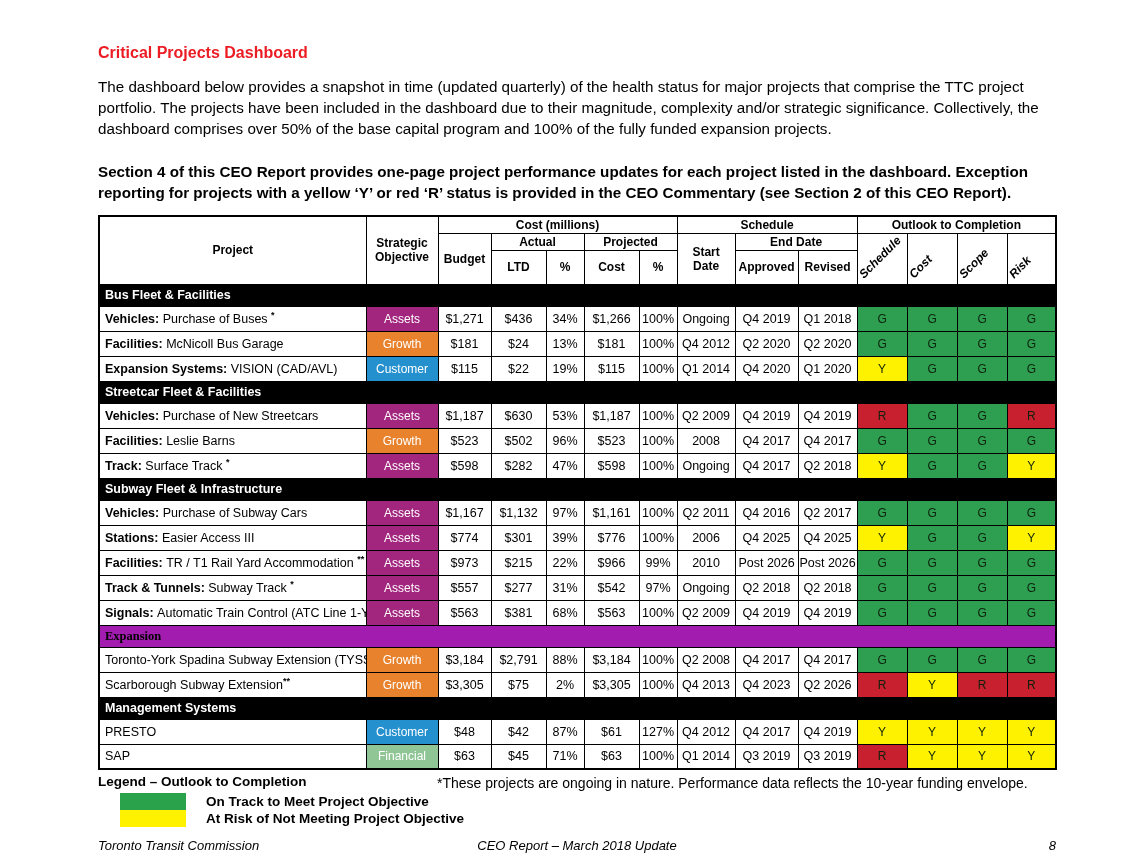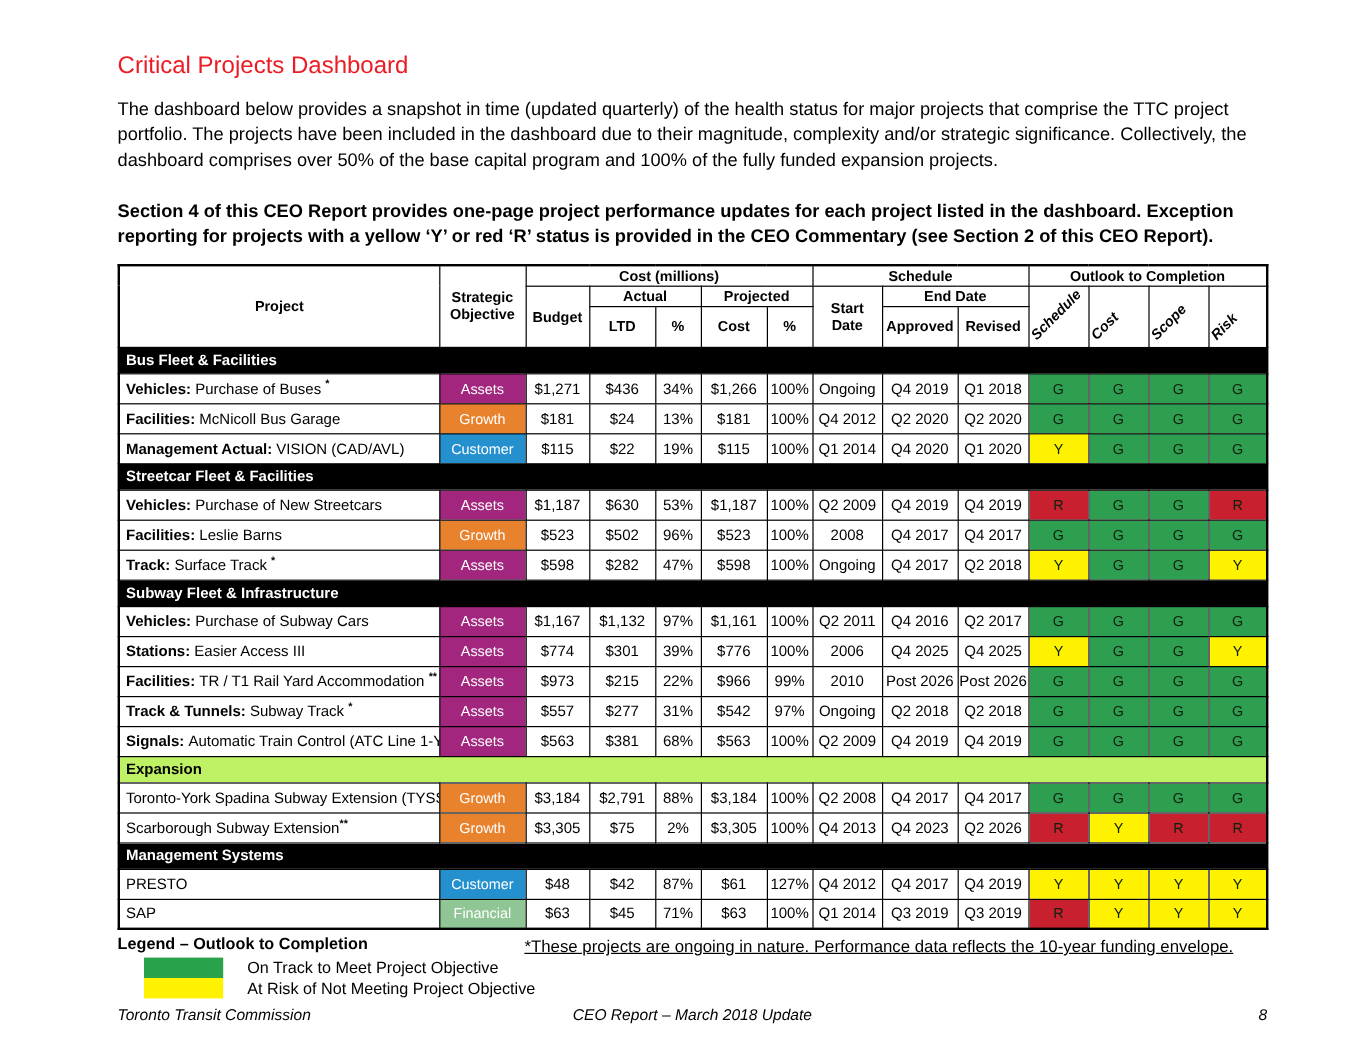--- a/index.html
+++ b/index.html
@@ -1,53 +1,53 @@
 <!DOCTYPE html>
 <html><head>
 <meta charset="utf-8">
 <style>
   * { box-sizing: border-box; margin: 0; padding: 0; }
   html, body { background: #ffffff; }
   body { width: 1140px; height: 868px; font-family: "Liberation Sans", sans-serif; color: #000; }
   .page { position: relative; width: 1140px; height: 868px; padding: 44px 84px 0 98px; overflow: hidden; }
 
-  .title { font-size: 20px; font-weight: normal; letter-spacing: 0; margin-bottom: 14px; }
+  .title { font-size: 16px; font-weight: bold; letter-spacing: 0; margin-bottom: 14px; }
   .intro { font-size: 15.2px; line-height: 21px; margin-bottom: 0; width: 982px; }
   .intro + .intro { margin-top: 22px; font-weight: bold; }
 
   table.dash { border-collapse: collapse; table-layout: fixed; width: 957px; margin-top: 12px; }
   table.dash { border: 2px solid #000; }
   table.dash th, table.dash td { border: 1px solid #000; overflow: hidden; }
 
   thead th { font-size: 12px; font-weight: bold; text-align: center; vertical-align: middle; background: #fff; padding: 0 2px; }
   tr.hrow1 th { height: 17px; }
   tr.hrow2 th { height: 17px; }
   tr.hrow3 th { height: 34px; }
   th.rot { position: relative; overflow: visible; }
   th.rot .rlab { position: absolute; left: 8px; bottom: 3px; transform: rotate(-45deg); transform-origin: 0 100%; white-space: nowrap; font-style: italic; font-weight: bold; font-size: 12px; }
 
   tbody tr.section td { height: 22px; font-size: 12.5px; font-weight: bold; padding: 0 0 0 5px; vertical-align: middle; }
   tbody tr.section.black td { background: #000; color: #fff; }
-  tbody tr.section.gray td { background: #bef264; color: #000; }
+  tbody tr.section.gray td { background: #a21caf; color: #000; font-family: Liberation Serif, serif; }
 
   tbody tr.data td { height: 25px; font-size: 12.5px; vertical-align: middle; text-align: center; background: #fff; }
   tbody tr.data td.project { text-align: left; padding-left: 5px; white-space: nowrap; }
   tbody tr.data td.project b { font-weight: bold; }
   tbody tr.data td.project sup { font-size: 9px; font-weight: bold; vertical-align: super; line-height: 0; }
   tbody tr.data td.objective { color: #fff; font-size: 12px; }
   tbody tr.data td.outlook { font-size: 12px; color: #0d220d; }
   tbody tr.data td.outlook + td.outlook { border-left: 1px solid rgba(255,255,255,0.55); }
 
   .below { display: flex; width: 958px; margin-top: 4px; }
   .legend { width: 339px; flex: none; }
   .legend-title { font-size: 13.5px; font-weight: bold; margin-bottom: 4px; }
-  .legend-row { display: flex; align-items: stretch; height: 17px; margin-left: 22px; }
+  .legend-row { display: flex; align-items: stretch; height: 17px; margin-left: 22px; font-weight: bold; }
   .legend-swatch { width: 66px; flex: none; }
   .legend-label { font-size: 13.5px; line-height: 17px; padding-left: 20px; white-space: nowrap; }
-  .footnotes { flex: 1; font-size: 14px; line-height: 18.5px; text-decoration: underline; }
+  .footnotes { flex: 1; font-size: 14px; line-height: 18.5px; }
   .footnotes div { margin: 0; }
 
   .footer { position: absolute; left: 98px; top: 838px; width: 958px; display: flex; font-size: 13px; font-style: italic; }
   .footer .f-left { width: 33%; text-align: left; }
   .footer .f-center { width: 34%; text-align: center; }
   .footer .f-right { width: 33%; text-align: right; }
 </style>
 </head>
 <body>
 
@@ -141,21 +141,21 @@
           <td>100%</td>
           <td>Q4 2012</td>
           <td>Q2 2020</td>
           <td>Q2 2020</td>
           <td class="outlook" style="background: rgb(46, 158, 80);">G</td>
           <td class="outlook" style="background: rgb(46, 158, 80);">G</td>
           <td class="outlook" style="background: rgb(46, 158, 80);">G</td>
           <td class="outlook" style="background: rgb(46, 158, 80);">G</td>
         </tr>
         <tr class="data">
-          <td class="project"><b>Management Actual: </b>VISION (CAD/AVL)</td>
+          <td class="project"><b>Expansion Systems: </b>VISION (CAD/AVL)</td>
           <td class="objective" style="background: rgb(36, 144, 206);">Customer</td>
           <td>$115</td>
           <td>$22</td>
           <td>19%</td>
           <td>$115</td>
           <td>100%</td>
           <td>Q1 2014</td>
           <td>Q4 2020</td>
           <td>Q1 2020</td>
           <td class="outlook" style="background: rgb(255, 242, 0);">Y</td>

